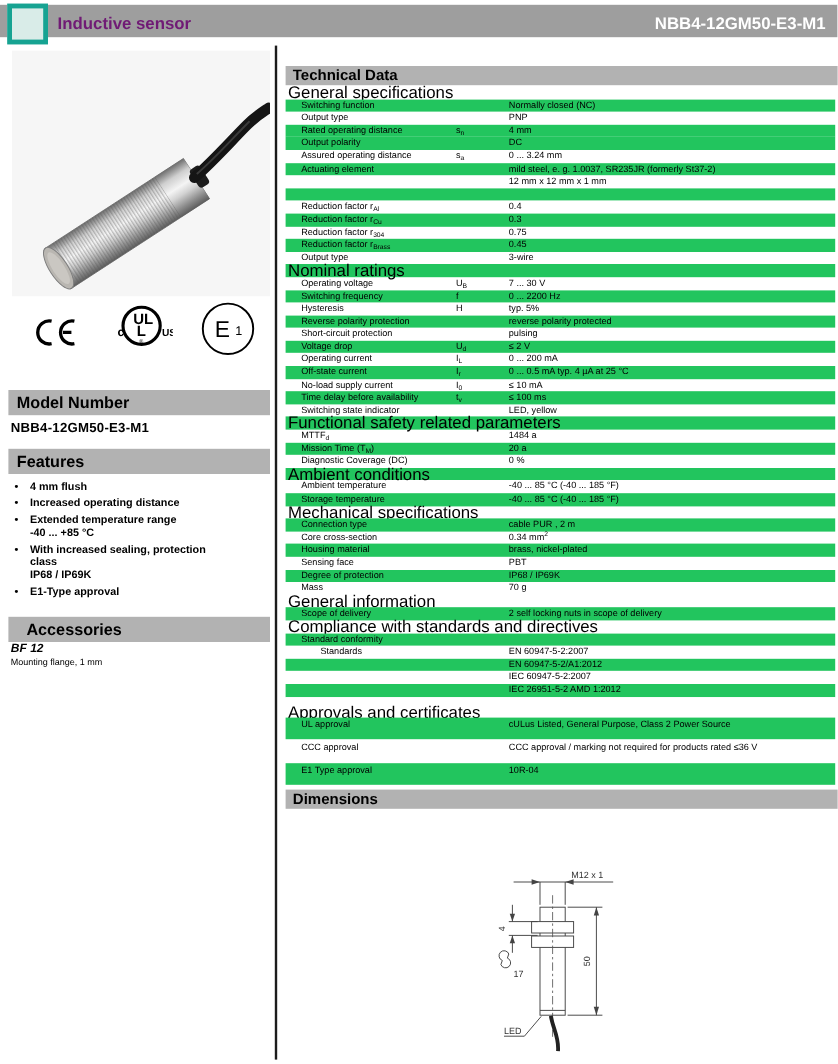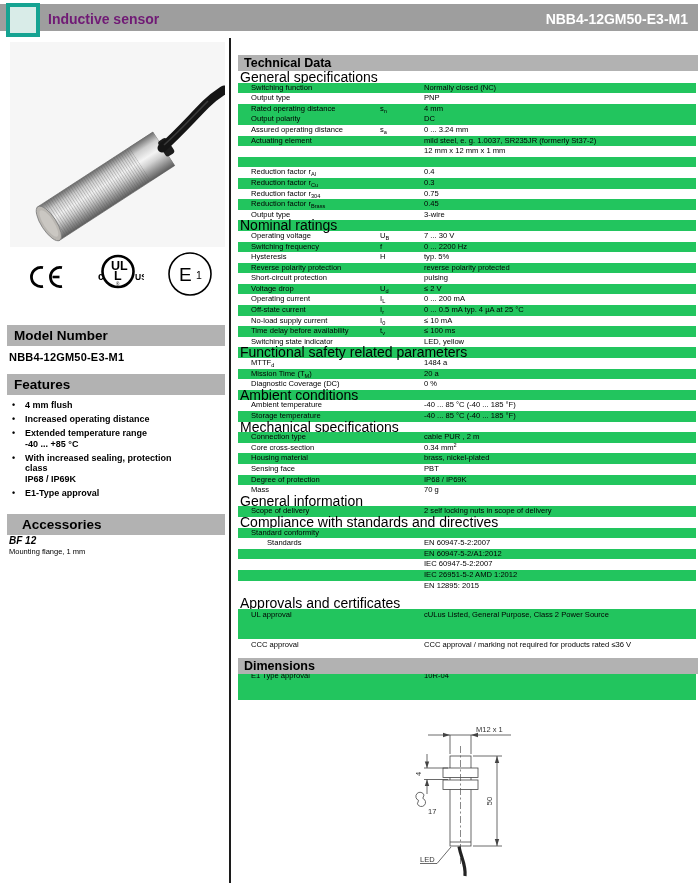--- a/index.html
+++ b/index.html
@@ -32,21 +32,21 @@
     font-size:9px;font-weight:bold;line-height:10.5px;}
   .features-list li::before{content:"\2022";position:absolute;left:4px;top:0;}
   .acc-name{position:absolute;left:9px;top:535px;font-size:10px;font-weight:bold;font-style:italic;}
   .acc-desc{position:absolute;left:9px;top:547px;font-size:7.5px;}
   #bar-tech{top:55px;}
   .rows{position:absolute;left:238px;top:72px;width:458px;}
   .trow{position:relative;width:458px;height:10.6px;font-size:7.6px;line-height:10.6px;
     white-space:nowrap;overflow:visible;}
   .trow.shaded{background:#22c55e;}
   .trow.gap{height:7px;background:#fff;}
-  .trow.tall{height:30px;line-height:12.3px;margin-bottom:.8px;}
+  .trow.tall{height:18px;line-height:12.3px;margin-bottom:.8px;}
   .slabel{position:absolute;left:2px;font-weight:normal;font-size:14px;}
   .rlabel{position:absolute;left:13px;}
   .ind2 .rlabel{left:29px;}
   .rsym{position:absolute;left:142px;}
   .rval{position:absolute;left:186px;}
   sub{font-size:5.6px;vertical-align:-1.6px;line-height:0;}
   sup{font-size:5.6px;vertical-align:3px;line-height:0;}
   
   #bar-dims{top:658px;}
   .dims-svg{position:absolute;left:380px;top:718px;}
@@ -314,24 +314,20 @@
       <span class="rval">EN 60947-5-2/A1:2012</span>
     </div>
     <div class="trow ind2">
       <span class="rlabel"></span>
       <span class="rval">IEC 60947-5-2:2007</span>
     </div>
     <div class="trow shaded ind2">
       <span class="rlabel"></span>
       <span class="rval">IEC 26951-5-2 AMD 1:2012</span>
     </div>
-    <div class="trow ind2">
-      <span class="rlabel"></span>
-      <span class="rval">EN 12895: 2015</span>
-    </div>
     <div class="trow gap"></div>
     <div class="trow sec">
       <span class="slabel">Approvals and certificates</span>
     </div>
     <div class="trow shaded tall">
       <span class="rlabel">UL approval</span>
       <span class="rval">cULus Listed, General Purpose, Class 2 Power Source</span>
     </div>
     <div class="trow tall">
       <span class="rlabel">CCC approval</span>

